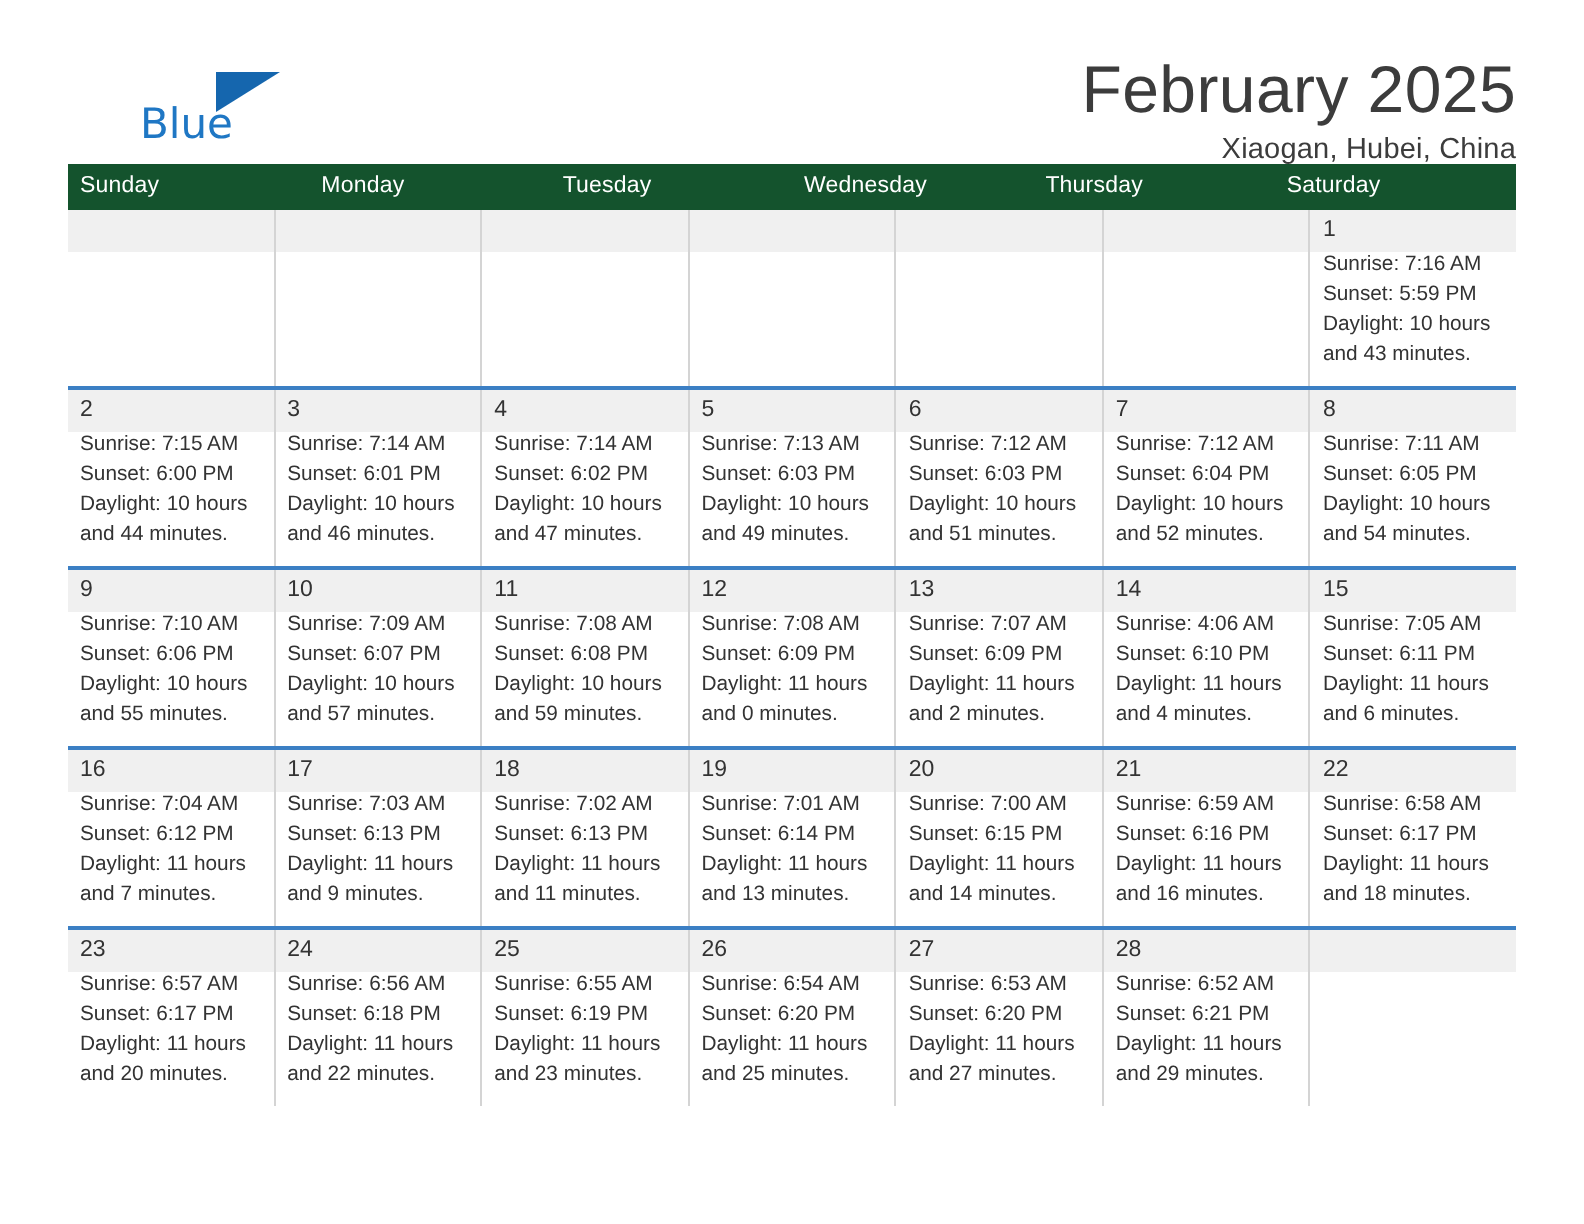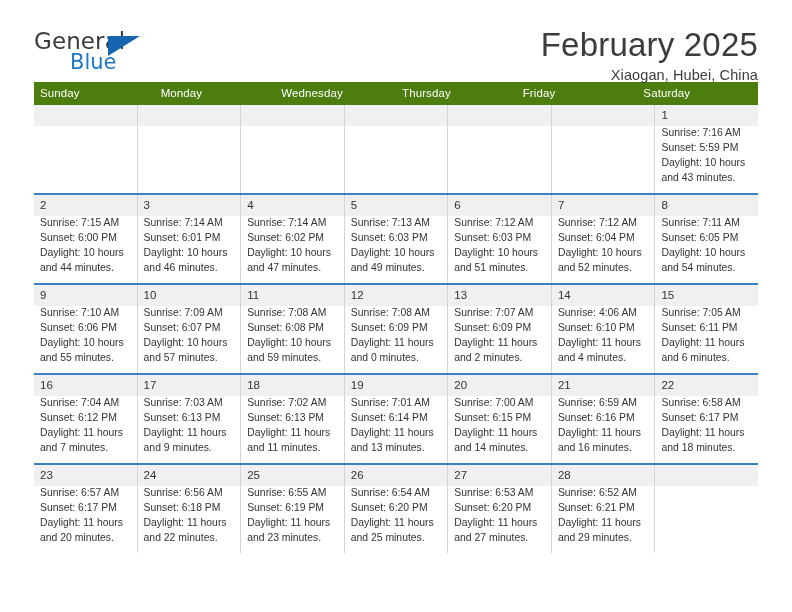--- a/index.html
+++ b/index.html
@@ -83,21 +83,21 @@
     letter-spacing: .1px;
   }
 
   
   .calendar {
     margin-top: 10px;
     width: 724px;
   }
   .dow-row {
     display: flex;
-    background: #4d7c0f;
+    background: #14532d;
   }
   .dow {
     flex: 1 1 0;
     color: #ffffff;
     font-size: 11.5px;
     padding: 5px 0 6px 6px;
     box-sizing: border-box;
     letter-spacing: .1px;
   }
 
@@ -142,40 +142,39 @@
   }
 </style>
 </head>
 <body>
 
 <div class="page">
 
   <div class="topbar">
 
     <div class="logo">
-      <span class="logo-general">General</span>
       <span class="logo-tri"></span>
       <span class="logo-blue">Blue</span>
     </div>
 
     <div class="title-wrap">
       <div class="cal-title">February 2025</div>
       <div class="cal-subtitle">Xiaogan, Hubei, China</div>
     </div>
 
   </div>
 
   <div class="calendar">
 
     <div class="dow-row">
       <div class="dow">Sunday</div>
       <div class="dow">Monday</div>
+      <div class="dow">Tuesday</div>
       <div class="dow">Wednesday</div>
       <div class="dow">Thursday</div>
-      <div class="dow">Friday</div>
       <div class="dow">Saturday</div>
     </div>
 
     <div id="weeks-host">
         <div class="week">
           <div class="day empty">
             <div class="day-num">&nbsp;</div>
             <div class="day-body"></div>
           </div>
           <div class="day empty">

